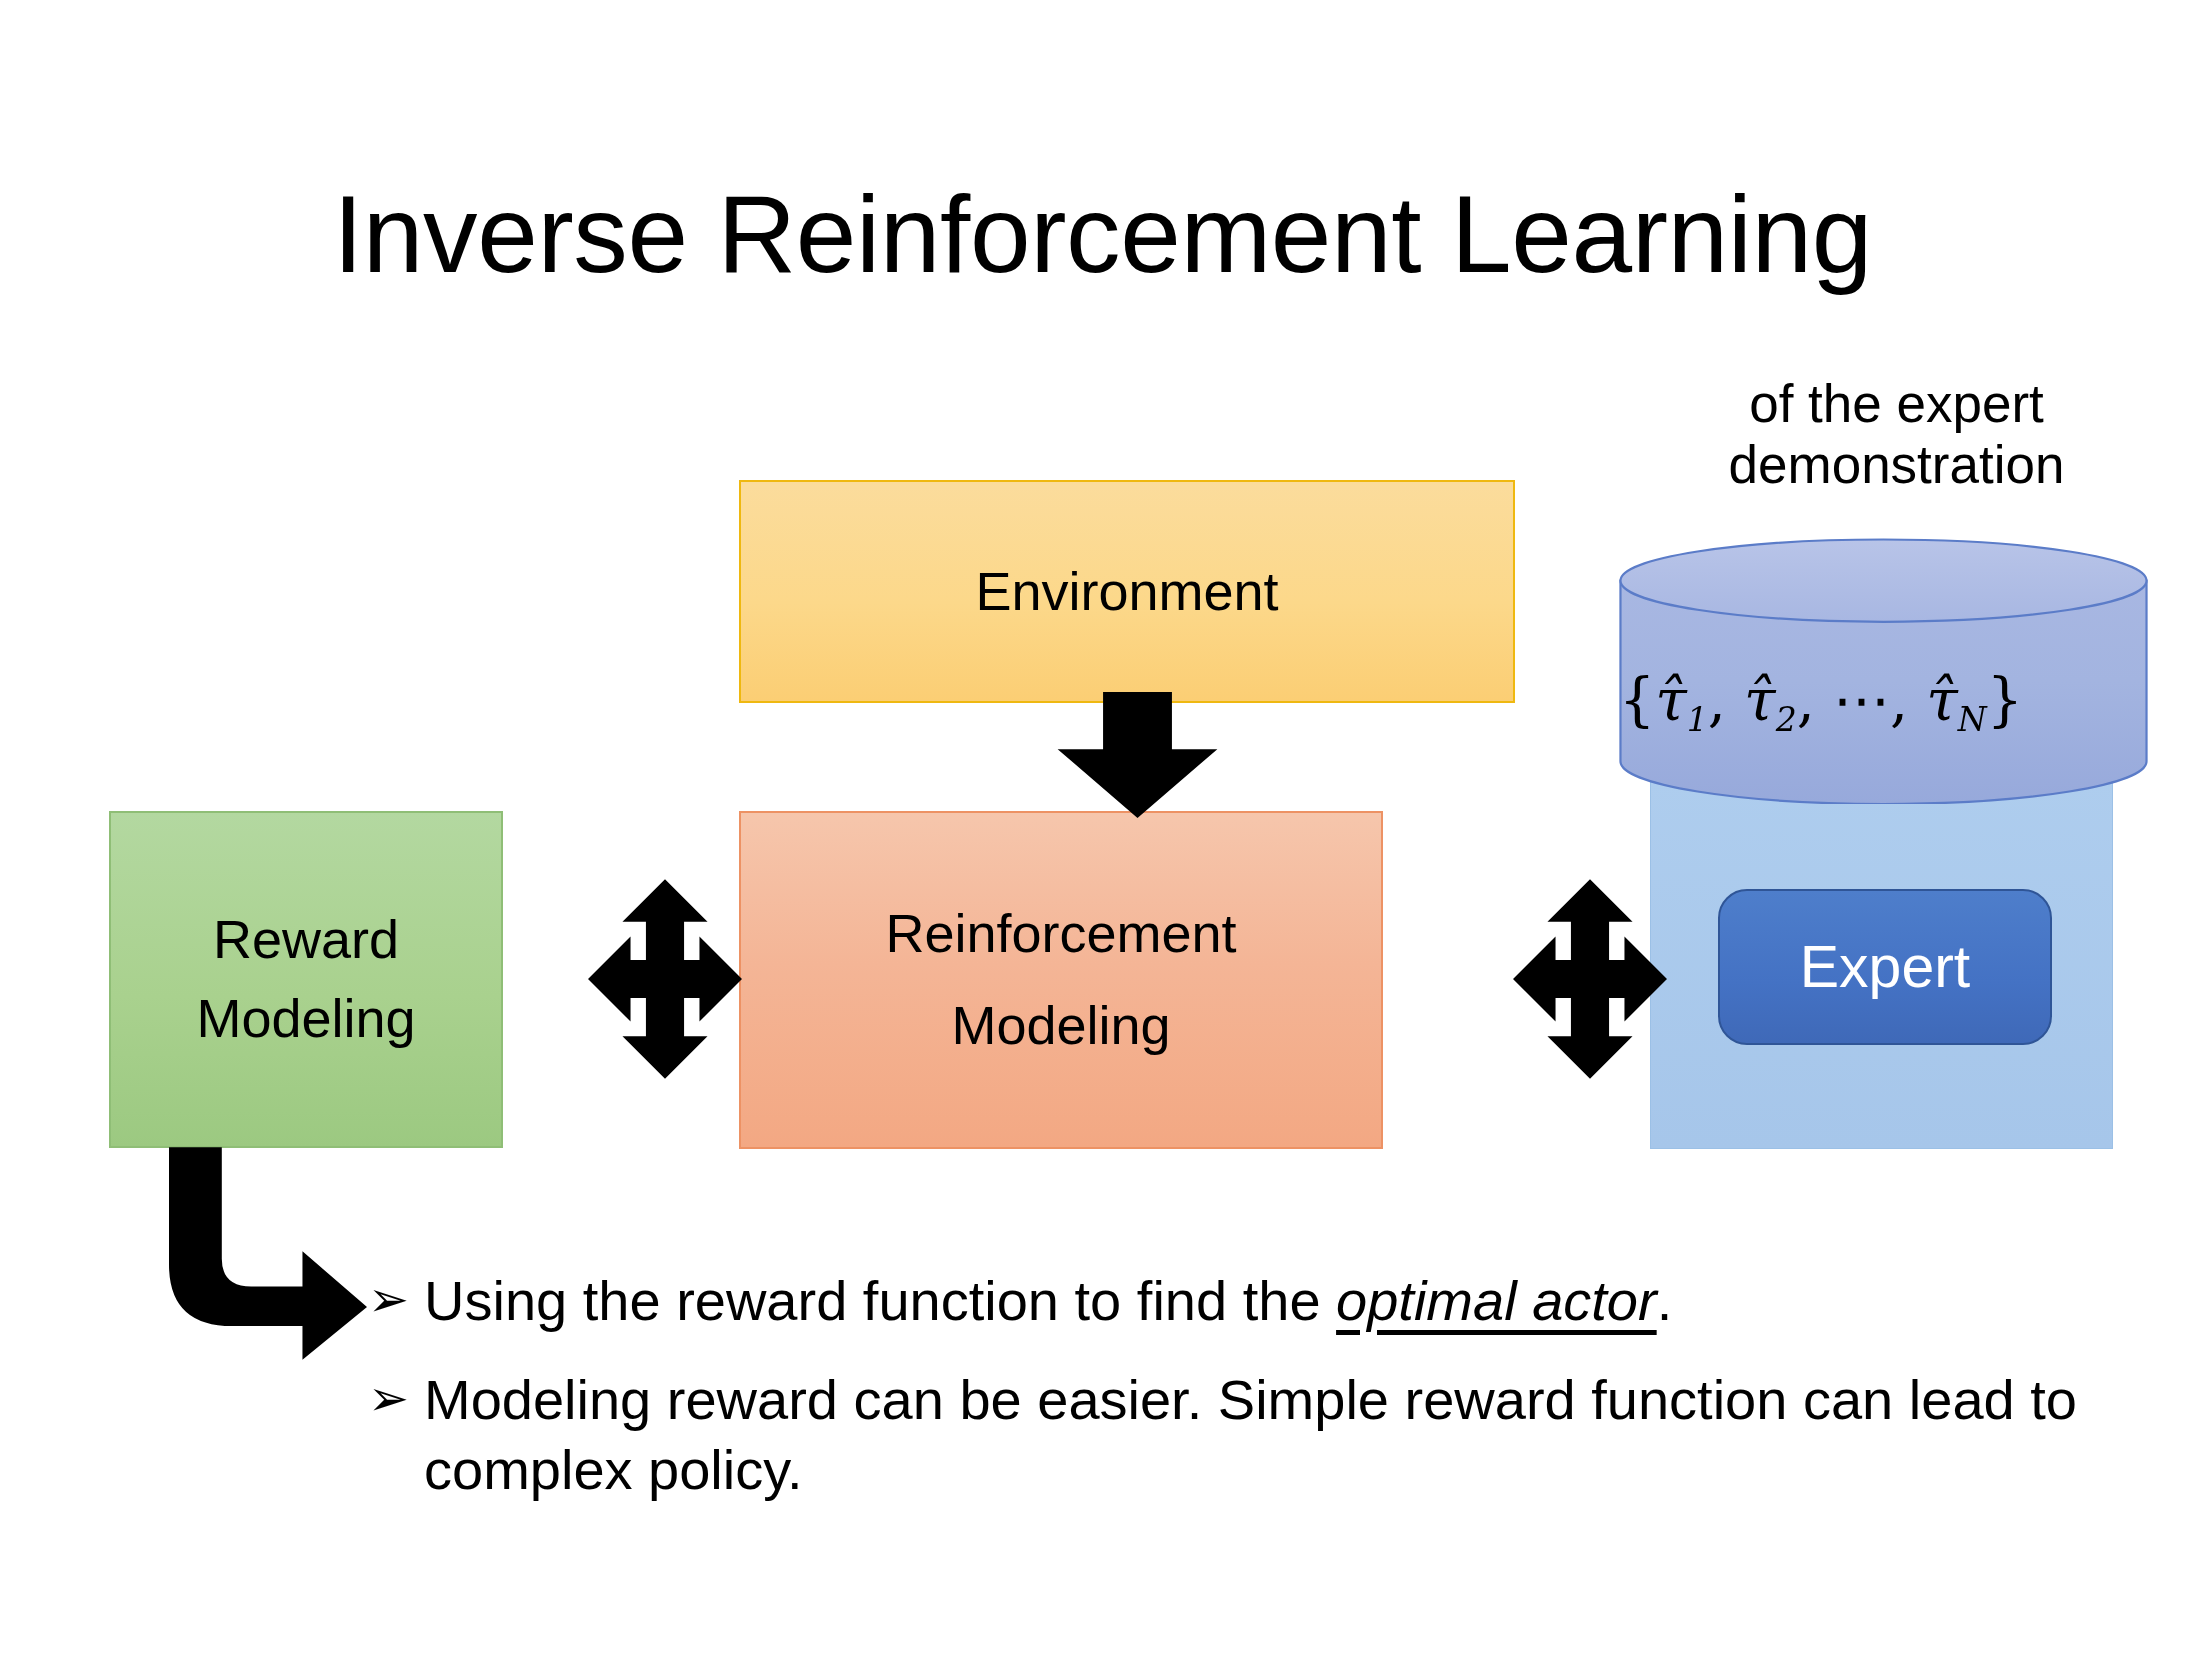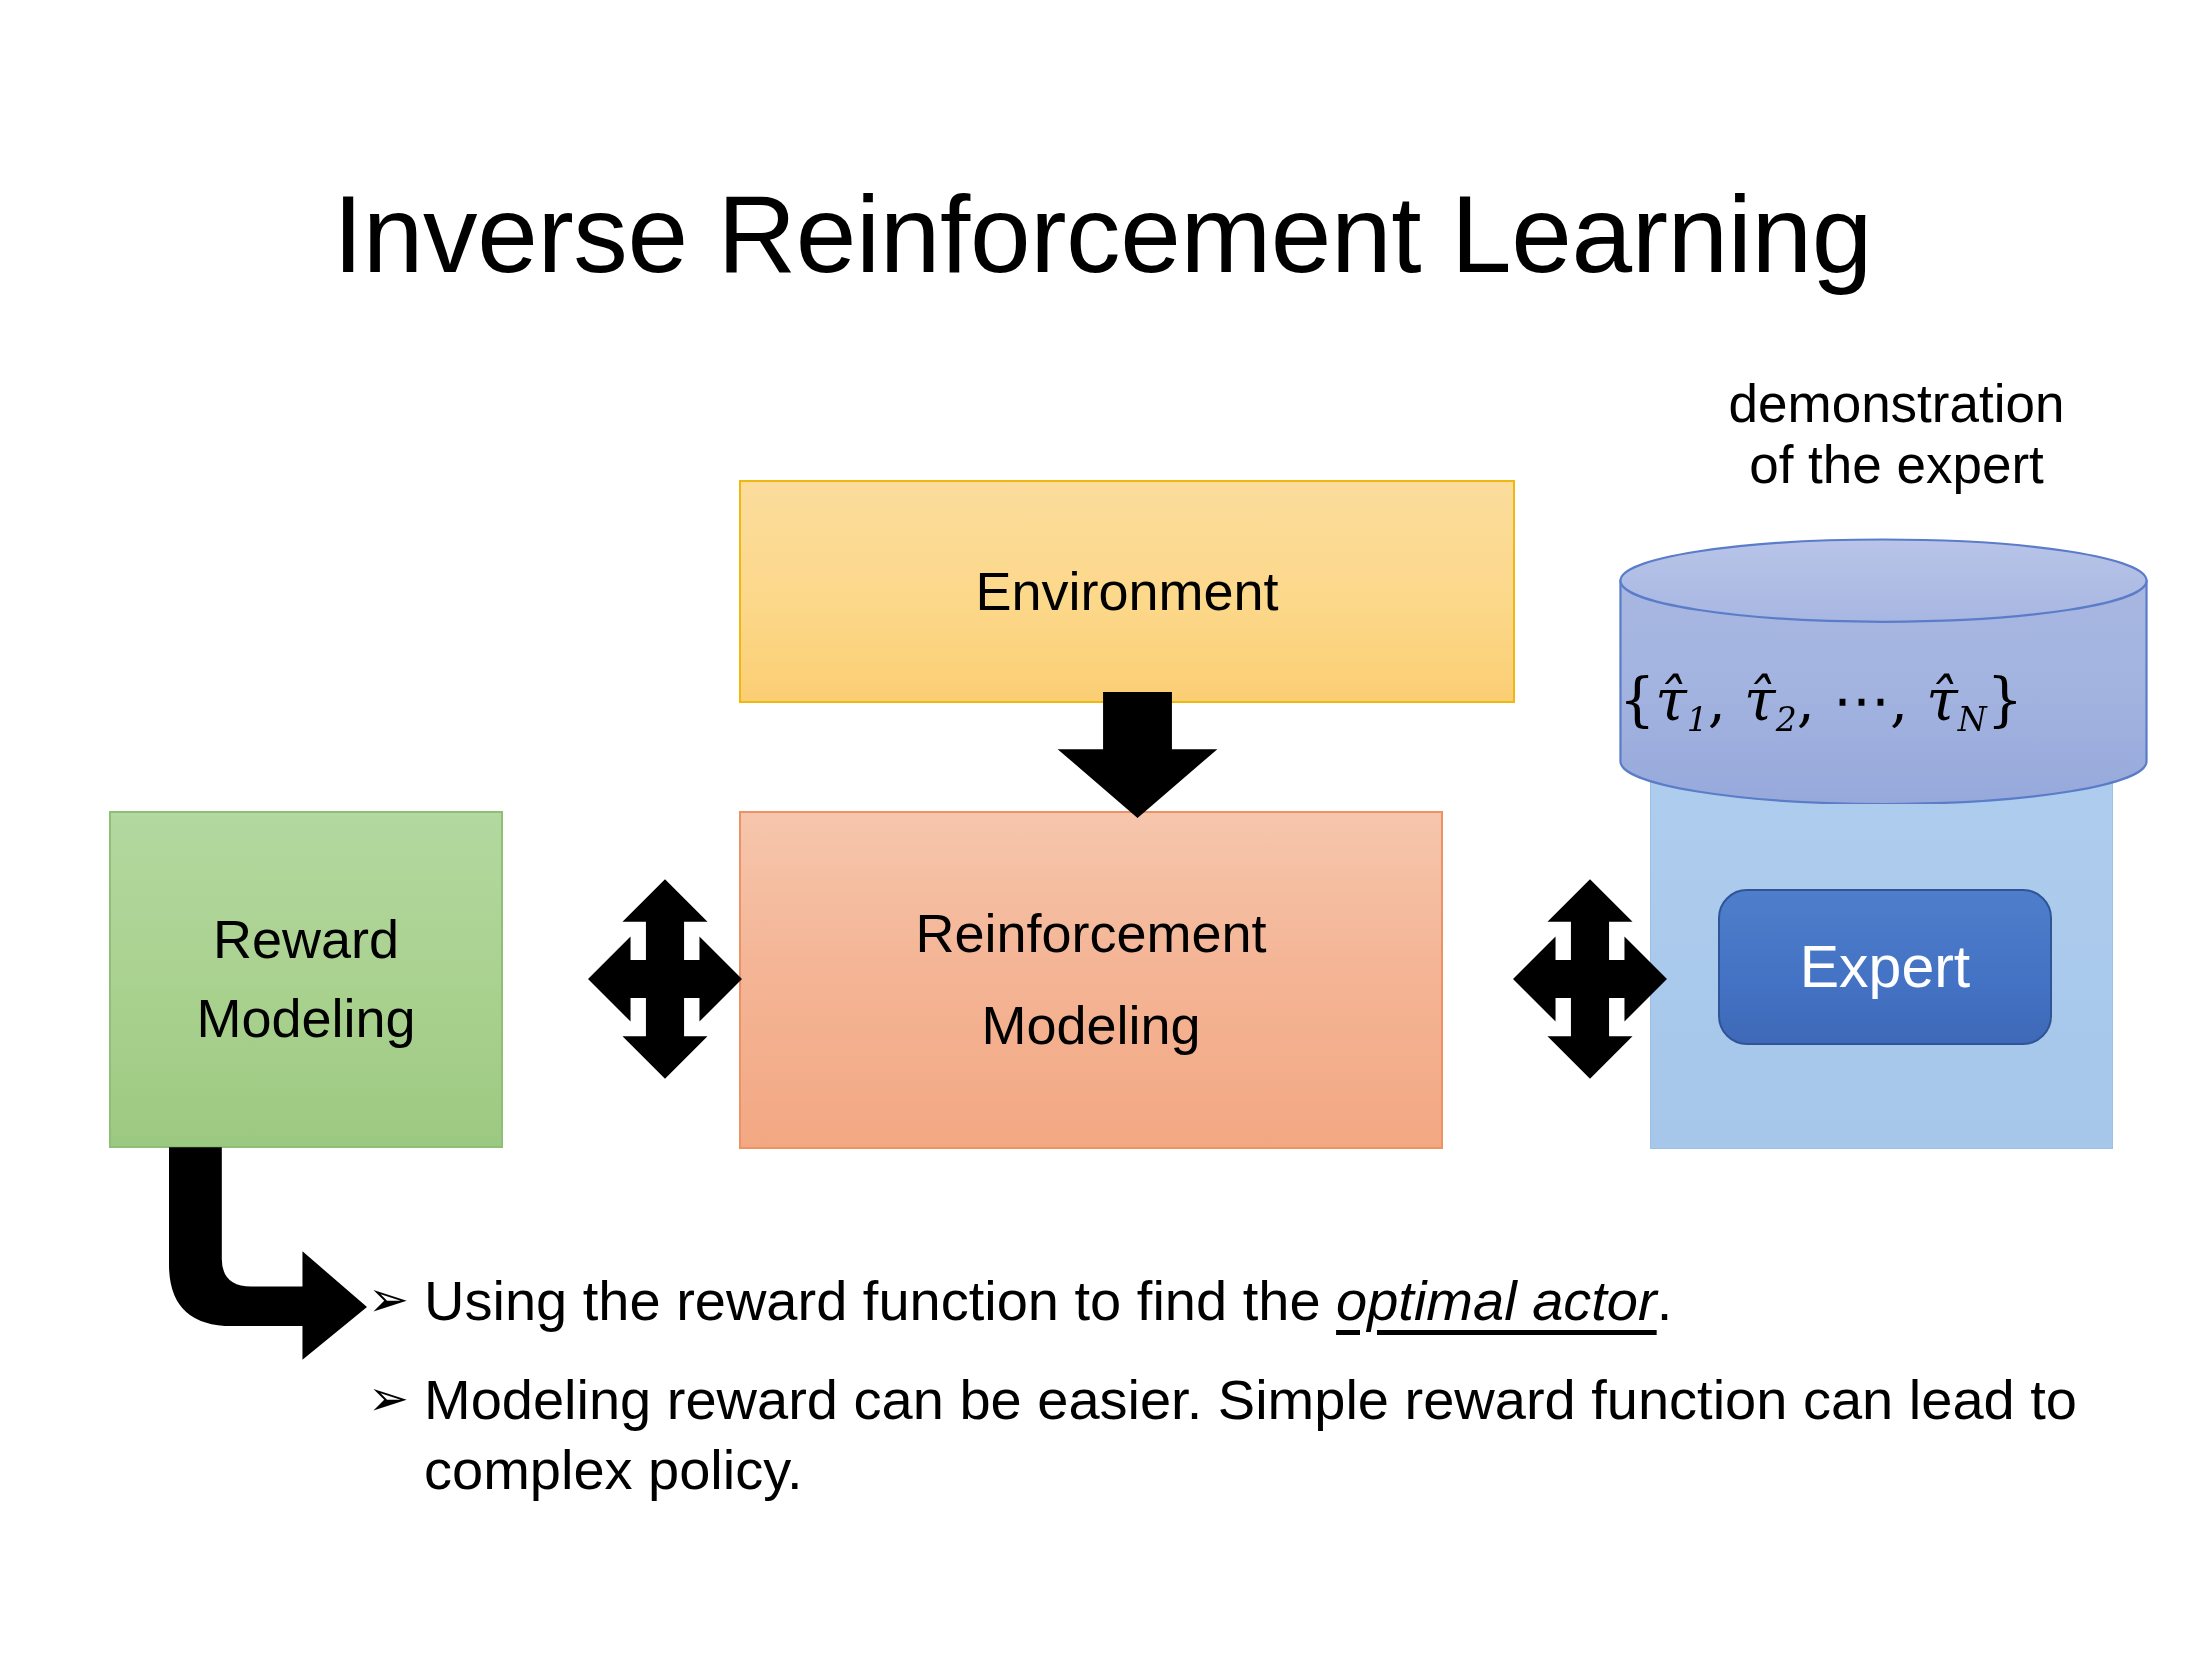--- a/index.html
+++ b/index.html
@@ -59,21 +59,21 @@
     height: 337px;
     background: linear-gradient(180deg, #B3D8A0 0%, #A9D18E 55%, #9CC981 100%);
     border: 2.2px solid #8FBE76;
     flex-direction: column;
   }
   #reward-function-box .line { display: block; }
 
   #rl-box {
     left: 739px;
     top: 811px;
-    width: 704px;
+    width: 644px;
     height: 338px;
     background: linear-gradient(180deg, #F6C6AC 0%, #F4B596 45%, #F3A883 100%);
     border: 2.2px solid #ED9264;
     flex-direction: column;
   }
   #rl-box .line { display: block; }
   #rl-box .line.first { margin-bottom: 26.5px; }
   #reward-function-box .line.first { margin-bottom: 13.2px; }
 
   
@@ -196,22 +196,22 @@
   <span class="line first">Reward</span>
   <span class="line">Modeling</span>
 </div>
 
 <div class="node-box" id="rl-box">
   <span class="line first">Reinforcement</span>
   <span class="line">Modeling</span>
 </div>
 
 <div id="demo-caption">
+  <span class="line">of the expert</span>
   <span class="line">demonstration</span>
-  <span class="line">of the expert</span>
 </div>
 
 <div id="expert-panel"></div>
 
 <div id="cylinder">
   <svg width="529" height="266" viewBox="0 0 720 362" xmlns="http://www.w3.org/2000/svg">
     <defs>
       <linearGradient id="cylBody" x1="0" y1="0" x2="0" y2="1">
         <stop offset="0%" stop-color="#A8B7E2"></stop>
         <stop offset="45%" stop-color="#A3B4E0"></stop>

